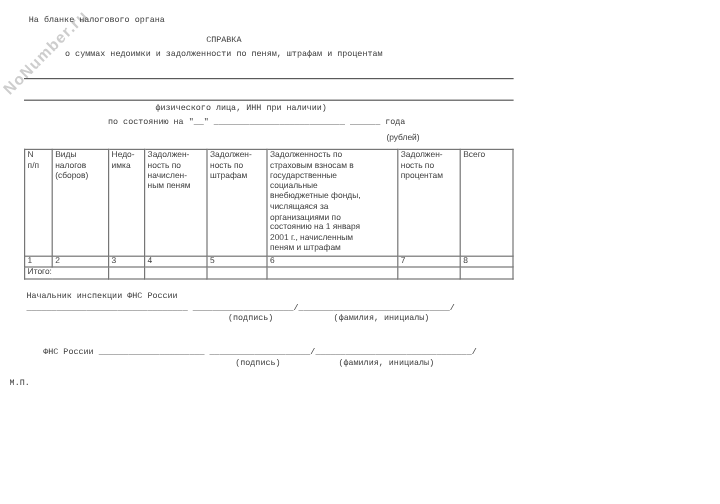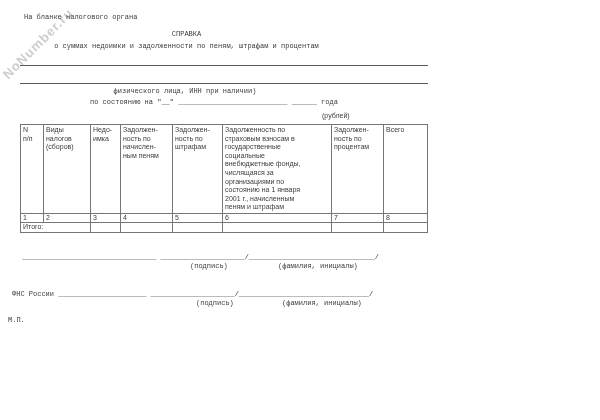--- a/index.html
+++ b/index.html
@@ -42,21 +42,21 @@
 
   <div class="watermark">NoNumber.ru</div>
 
   <div class="mono abs" style="left:24px;top:13px">На бланке налогового органа</div>
 
   <div class="mono abs center" style="left:20px;top:30px;width:333px">СПРАВКА</div>
   <div class="mono abs center" style="left:20px;top:42px;width:333px">о суммах недоимки и задолженности по пеням, штрафам и процентам</div>
 
   <div class="rule abs" style="left:20px;top:65px;width:408px"></div>
   <div class="rule abs" style="left:20px;top:83px;width:408px"></div>
-  <div class="mono abs center" style="left:20px;top:87px;width:330px">физического лица, ИНН при наличии)</div>
+  <div class="mono abs center" style="left:36px;top:87px;width:330px">физического лица, ИНН при наличии)</div>
 
   <div class="mono abs" style="left:90px;top:98px">по состоянию на "__" __________________________ ______ года</div>
 
   <div class="sans abs" style="left:322px;top:112px;font-size:7px;line-height:8px">(рублей)</div>
 
   <table class="grid abs" style="left:20px;top:124px">
     <colgroup>
       <col style="width:23px">
         <col style="width:47px">
         <col style="width:30px">
@@ -112,23 +112,24 @@
       <td></td>
       <td></td>
       <td></td>
       <td></td>
       <td></td>
       <td></td>
     </tr>
   </tbody>
     </table>
 
+  <div class="mono abs" style="left:22px;top:243px">Начальник инспекции ФНС России</div>
   <div class="mono abs" style="left:22px;top:253px">________________________________ ____________________/______________________________/</div>
   <div class="mono abs" style="left:190px;top:262px">(подпись)</div>
   <div class="mono abs" style="left:278px;top:262px">(фамилия, инициалы)</div>
 
-  <div class="mono abs" style="left:12px;top:290px">ФНС России _____________________ ____________________/_______________________________/</div>
+  <div class="mono abs" style="left:36px;top:290px">ФНС России _____________________ ____________________/_______________________________/</div>
   <div class="mono abs" style="left:196px;top:299px">(подпись)</div>
   <div class="mono abs" style="left:282px;top:299px">(фамилия, инициалы)</div>
 
   <div class="mono abs" style="left:8px;top:316px">М.П.</div>
 
 </div>
 
 </body></html>

